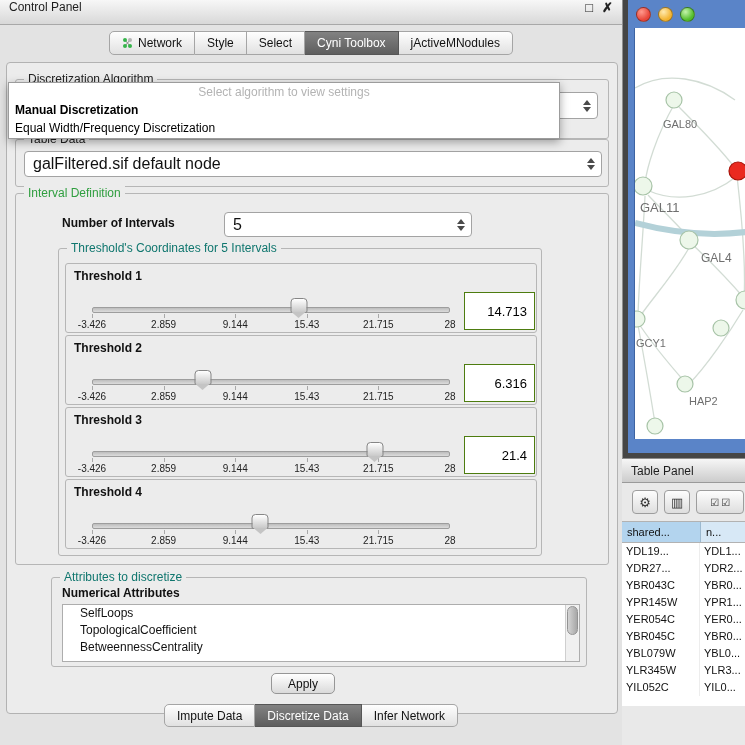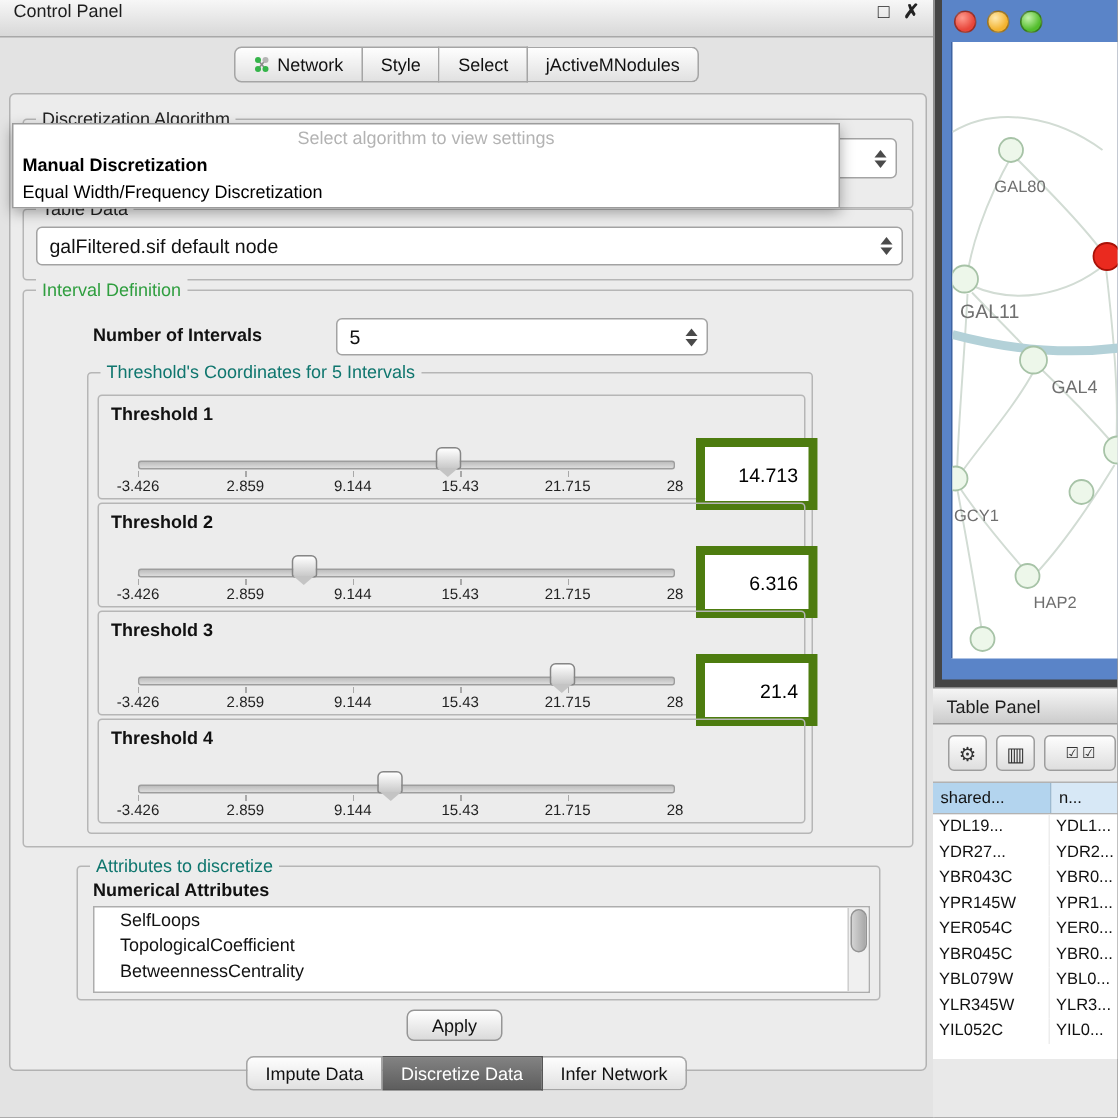--- a/index.html
+++ b/index.html
@@ -22,21 +22,21 @@
   .seg.selected{background:linear-gradient(#828282,#5e5e5e);color:#fff;border-color:#565656}
   .bottomtabs .seg{height:23px}
 
   .main-panel{position:absolute;left:6px;top:62px;width:610px;height:650px;background:#ececec;border:1px solid #b2b2b2;border-radius:4px}
 
   .group{position:absolute;border:1px solid #b6b6b6;border-radius:3px}
   .group-label{position:absolute;top:-8px;left:8px;background:#ececec;padding:0 4px;font-size:12px;color:#222;white-space:nowrap}
   .group-label.green{color:#2f9e3f}
   .group-label.blue{color:#0f766e}
 
-  .combo{position:absolute;background:#fff;border:1px solid #a3a3a3;border-radius:4px;font-size:13px;color:#111;cursor:default}
+  .combo{position:absolute;background:#fff;border:1px solid #a3a3a3;border-radius:4px;font-size:16px;color:#111;cursor:default}
   .combo-text{position:absolute;left:8px;top:50%;transform:translateY(-50%);white-space:nowrap}
   .stepper{position:absolute;right:6px;top:50%;transform:translateY(-50%);display:flex;flex-direction:column;gap:2px}
   .stepper i{display:block;width:0;height:0;border-left:4px solid transparent;border-right:4px solid transparent}
   .stepper .up{border-bottom:5px solid #4a4a4a}
   .stepper .dn{border-top:5px solid #4a4a4a}
 
   
   .algo-group{left:8px;top:16px;width:592px;height:58px}
   .algo-combo{left:8px;top:12px;width:572px;height:25px}
 
@@ -57,21 +57,21 @@
   .coords-group{left:42px;top:54px;width:482px;height:306px}
   .th-box{position:absolute;left:6px;width:470px;height:68px;border:1px solid #b6b6b6;border-radius:3px}
   .th-label{left:8px;top:5px}
   .slider{position:absolute;left:26px;top:32px;width:358px;height:26px}
   .groove{position:absolute;left:0;right:0;top:11px;height:4px;background:linear-gradient(#bdbdbd,#dcdcdc);border:1px solid #9d9d9d;border-radius:2px}
   .tickmarks{position:absolute;left:0;right:0;top:18px;height:4px;background:repeating-linear-gradient(90deg,#a8a8a8 0,#a8a8a8 1px,transparent 1px,transparent 20%)}
   .thumb{position:absolute;top:2px;width:15px;height:13px;transform:translateX(-50%);background:linear-gradient(#ffffff,#c9c9c9);border:1px solid #868686;border-radius:4px 4px 2px 2px;cursor:default}
   .thumb::after{content:"";position:absolute;left:50%;top:100%;transform:translateX(-50%);width:0;height:0;border:7px solid transparent;border-top:6px solid #c4c4c4;border-bottom:0}
   .ticks{position:absolute;left:26px;top:55px;width:358px;height:12px;font-size:10px;color:#222}
   .ticks span{position:absolute;transform:translateX(-50%);white-space:nowrap}
-  .value-box{position:absolute;left:398px;top:28px;width:62px;height:36px;background:#fff;border:6px solid #4d7c0f;font-size:13px;color:#000;display:flex;align-items:center;justify-content:flex-end;padding-right:7px}
+  .value-box{position:absolute;left:398px;top:28px;width:62px;height:36px;background:#fff;border:1px solid #4d7c0f;font-size:13px;color:#000;display:flex;align-items:center;justify-content:flex-end;padding-right:7px}
 
   .attr-group{left:44px;top:514px;width:534px;height:88px}
   .attr-title{left:10px;top:8px}
   .listbox{position:absolute;left:10px;top:26px;width:516px;height:56px;background:#fff;border:1px solid #adadad;overflow:hidden}
   .list-item{height:17px;line-height:17px;padding-left:17px;font-size:12px;color:#111;white-space:nowrap}
   .vscroll{position:absolute;right:0;top:0;bottom:0;width:13px;background:#f0f0f0;border-left:1px solid #cfcfcf}
   .vthumb{margin:1px;height:27px;background:linear-gradient(90deg,#d4d4d4,#a7a7a7);border:1px solid #939393;border-radius:6px}
 
   .apply-btn{position:absolute;left:264px;top:610px;width:64px;height:21px;border:1px solid #969696;border-radius:5px;background:linear-gradient(#ffffff,#dadada);font-size:12px;color:#111;font-family:inherit;cursor:default}
 
@@ -125,20 +125,23 @@
           <circle cx="3" cy="9" r="2" fill="#35b44a"></circle>
             <circle cx="8" cy="9" r="2" fill="#35b44a"></circle>
         </svg>
         <span>Network</span>
       </button>
       <button class="seg">
           <span>Style</span>
         </button>
       <button class="seg">
           <span>Select</span>
+        </button>
+      <button class="seg selected">
+          <span>Cyni Toolbox</span>
         </button>
       <button class="seg">
           <span>jActiveMNodules</span>
         </button>
     </nav>
 
     <div class="main-panel">
 
       <div class="group algo-group">
         <span class="group-label">Discretization Algorithm</span>

